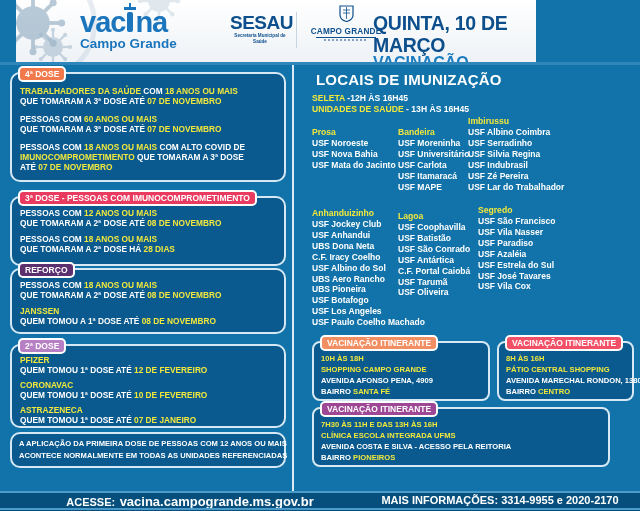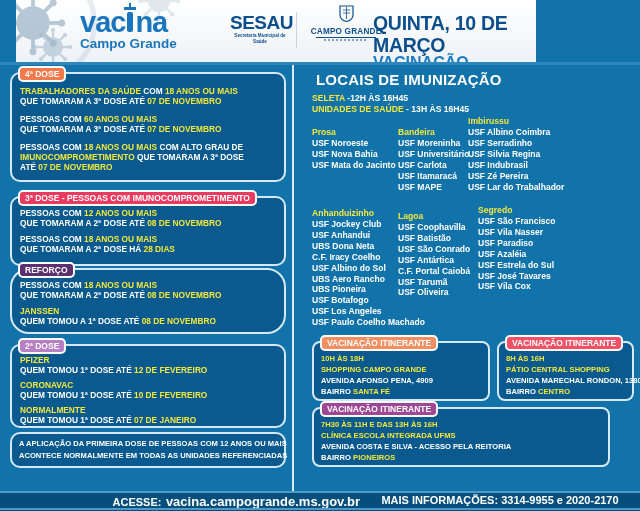--- a/index.html
+++ b/index.html
@@ -60,21 +60,21 @@
   .seg-y { color: #F2E83C; }
 
   
   .dosebox { left: 10px; width: 276px; }
   .dosecontent { padding: 10px 8px 0 8px; }
   .group { margin-bottom: 5px; }
   .dose-0 { top: 72px;  height: 110px; }
   .dose-0 .dosecontent { padding-top: 12px; }
   .dose-0 .group { margin-bottom: 7px; }
   .dose-1 { top: 196px; height: 70px; }
-  .dose-2 { top: 268px; height: 66px; border-radius: 19px; }
+  .dose-2 { top: 268px; height: 66px; }
   .dose-3 { top: 344px; height: 84px; }
   .dose-3 .dosecontent { padding-top: 9px; }
   .dose-3 .group { margin-bottom: 4px; }
   .notebox { left: 10px; top: 432px; width: 276px; height: 36px;
     display: flex; flex-direction: column; justify-content: center; padding: 0 7px; }
   .note-line { font-size: 7.6px; line-height: 12.5px; }
 
   
   .divider-v { position: absolute; left: 292px; top: 65px; width: 2px; height: 426px; background: #DCEAF4; }
   .locais-title { position: absolute; left: 316px; top: 71px; font-size: 15px; font-weight: 900;
@@ -95,21 +95,21 @@
   .itin .itincontent { padding: 10px 7px 0 7px; }
   .itin .tline { font-size: 7.6px; line-height: 11px; }
   .itin-0 { left: 312px; top: 341px; width: 178px; height: 60px; border-radius: 8px; }
   .itin-1 { left: 497px; top: 341px; width: 137px; height: 60px; border-radius: 8px; }
   .itin-2 { left: 312px; top: 407px; width: 298px; height: 60px; border-radius: 8px; }
 
   
   .f-line-top { position: absolute; left: 0; top: 491px; width: 640px; height: 2px; background: #4A9BC9; }
   .f-bar  { position: absolute; left: 0; top: 493px; width: 640px; height: 15px; background: #064F7C; }
   .f-access { position: absolute; left: 20px; top: 493px; width: 340px; height: 15px; line-height: 15px;
-    text-align: right; color: #fff; white-space: nowrap; }
+    text-align: center; color: #fff; white-space: nowrap; }
   .f-access .lbl { font-size: 11px; font-weight: bold; }
   .f-access .url { font-size: 13px; font-weight: bold; }
   .f-info { position: absolute; left: 368px; top: 493px; width: 264px; height: 15px; line-height: 15px;
     text-align: center; color: #fff; font-size: 11px; font-weight: bold; white-space: nowrap; }
   .f-line-bot { position: absolute; left: 0; top: 508px; width: 640px; height: 2px; background: #4A9BC9; }
   .f-end { position: absolute; left: 0; top: 510px; width: 640px; height: 1px; background: #064F7C; }
 </style>
 </head>
 <body>
 
@@ -216,21 +216,21 @@
       <div class="dosecontent">
         <div class="group">
           <div class="tline"><span class="seg-y">TRABALHADORES DA SAÚDE</span><span class="seg-w"> COM </span><span class="seg-y">18 ANOS OU MAIS</span></div>
           <div class="tline"><span class="seg-w">QUE TOMARAM A 3ª DOSE ATÉ </span><span class="seg-y">07 DE NOVEMBRO</span></div>
         </div>
         <div class="group">
           <div class="tline"><span class="seg-w">PESSOAS COM </span><span class="seg-y">60 ANOS OU MAIS</span></div>
           <div class="tline"><span class="seg-w">QUE TOMARAM A 3ª DOSE ATÉ </span><span class="seg-y">07 DE NOVEMBRO</span></div>
         </div>
         <div class="group">
-          <div class="tline"><span class="seg-w">PESSOAS COM </span><span class="seg-y">18 ANOS OU MAIS</span><span class="seg-w"> COM ALTO GRAU DE</span></div>
+          <div class="tline"><span class="seg-w">PESSOAS COM </span><span class="seg-y">18 ANOS OU MAIS</span><span class="seg-w"> COM ALTO COVID DE</span></div>
           <div class="tline"><span class="seg-y">IMUNOCOMPROMETIMENTO</span><span class="seg-w"> QUE TOMARAM A 3ª DOSE</span></div>
           <div class="tline"><span class="seg-w">ATÉ </span><span class="seg-y">07 DE NOVEMBRO</span></div>
         </div>
       </div>
     </div>
     <div class="panel dosebox dose-1">
       <div class="badge" style="background: rgb(233, 58, 95);">3ª DOSE - PESSOAS COM IMUNOCOMPROMETIMENTO</div>
       <div class="dosecontent">
         <div class="group">
           <div class="tline"><span class="seg-w">PESSOAS COM </span><span class="seg-y">12 ANOS OU MAIS</span></div>
@@ -260,21 +260,21 @@
       <div class="dosecontent">
         <div class="group">
           <div class="tline"><span class="seg-y">PFIZER</span></div>
           <div class="tline"><span class="seg-w">QUEM TOMOU 1ª DOSE ATÉ </span><span class="seg-y">12 DE FEVEREIRO</span></div>
         </div>
         <div class="group">
           <div class="tline"><span class="seg-y">CORONAVAC</span></div>
           <div class="tline"><span class="seg-w">QUEM TOMOU 1ª DOSE ATÉ </span><span class="seg-y">10 DE FEVEREIRO</span></div>
         </div>
         <div class="group">
-          <div class="tline"><span class="seg-y">NORMALMENTE</span></div>
+          <div class="tline"><span class="seg-y">ASTRAZENECA</span></div>
           <div class="tline"><span class="seg-w">QUEM TOMOU 1ª DOSE ATÉ </span><span class="seg-y">07 DE JANEIRO</span></div>
         </div>
       </div>
     </div>
     <div class="panel notebox">
       <div class="tline note-line"><span class="seg-w">A APLICAÇÃO DA PRIMEIRA DOSE DE PESSOAS COM 12 ANOS OU MAIS</span></div>
       <div class="tline note-line"><span class="seg-w">ACONTECE NORMALMENTE EM TODAS AS UNIDADES REFERENCIADAS</span></div>
     </div>
     <div class="region region-0">
       <div class="region-name">Prosa</div>

